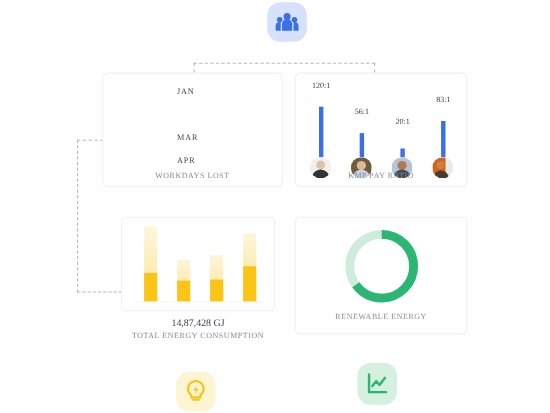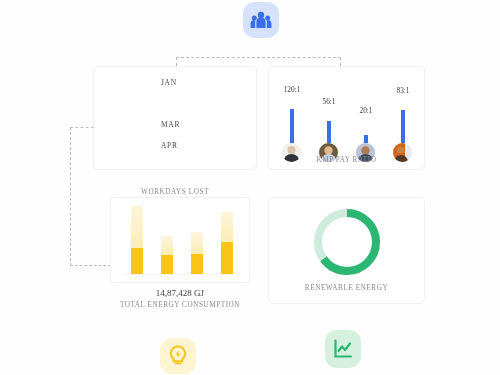--- a/index.html
+++ b/index.html
@@ -232,28 +232,28 @@
       </span>
     </div>
 
     <div class="hbar-row" style="top:53px;">
       <span class="hbar-label">MAR</span>
       <span class="hbar-track">
         <span class="hbar-fill" style="width:79%"></span>
       </span>
     </div>
 
-    <div class="card-caption" style="top:89px;margin-top:32px;">WORKDAYS LOST</div>
+    <div class="card-caption" style="top:89px;">WORKDAYS LOST</div>
   </div>
 
   <div class="card" id="card-kmp">
 
     <div class="kmp-wrap">
 
-      <div class="kmp-col" style="left:0px;margin-top:12px;">
+      <div class="kmp-col" style="left:0px;">
         <span class="kmp-val" style="top:0px;">120:1</span>
         <span class="kmp-bar" style="height:46px;"></span>
       </div>
 
       <div class="kmp-col" style="left:37px;">
         <span class="kmp-val" style="top:24px;">56:1</span>
         <span class="kmp-bar" style="height:22px;"></span>
       </div>
 
       <div class="kmp-col" style="left:74px;">

